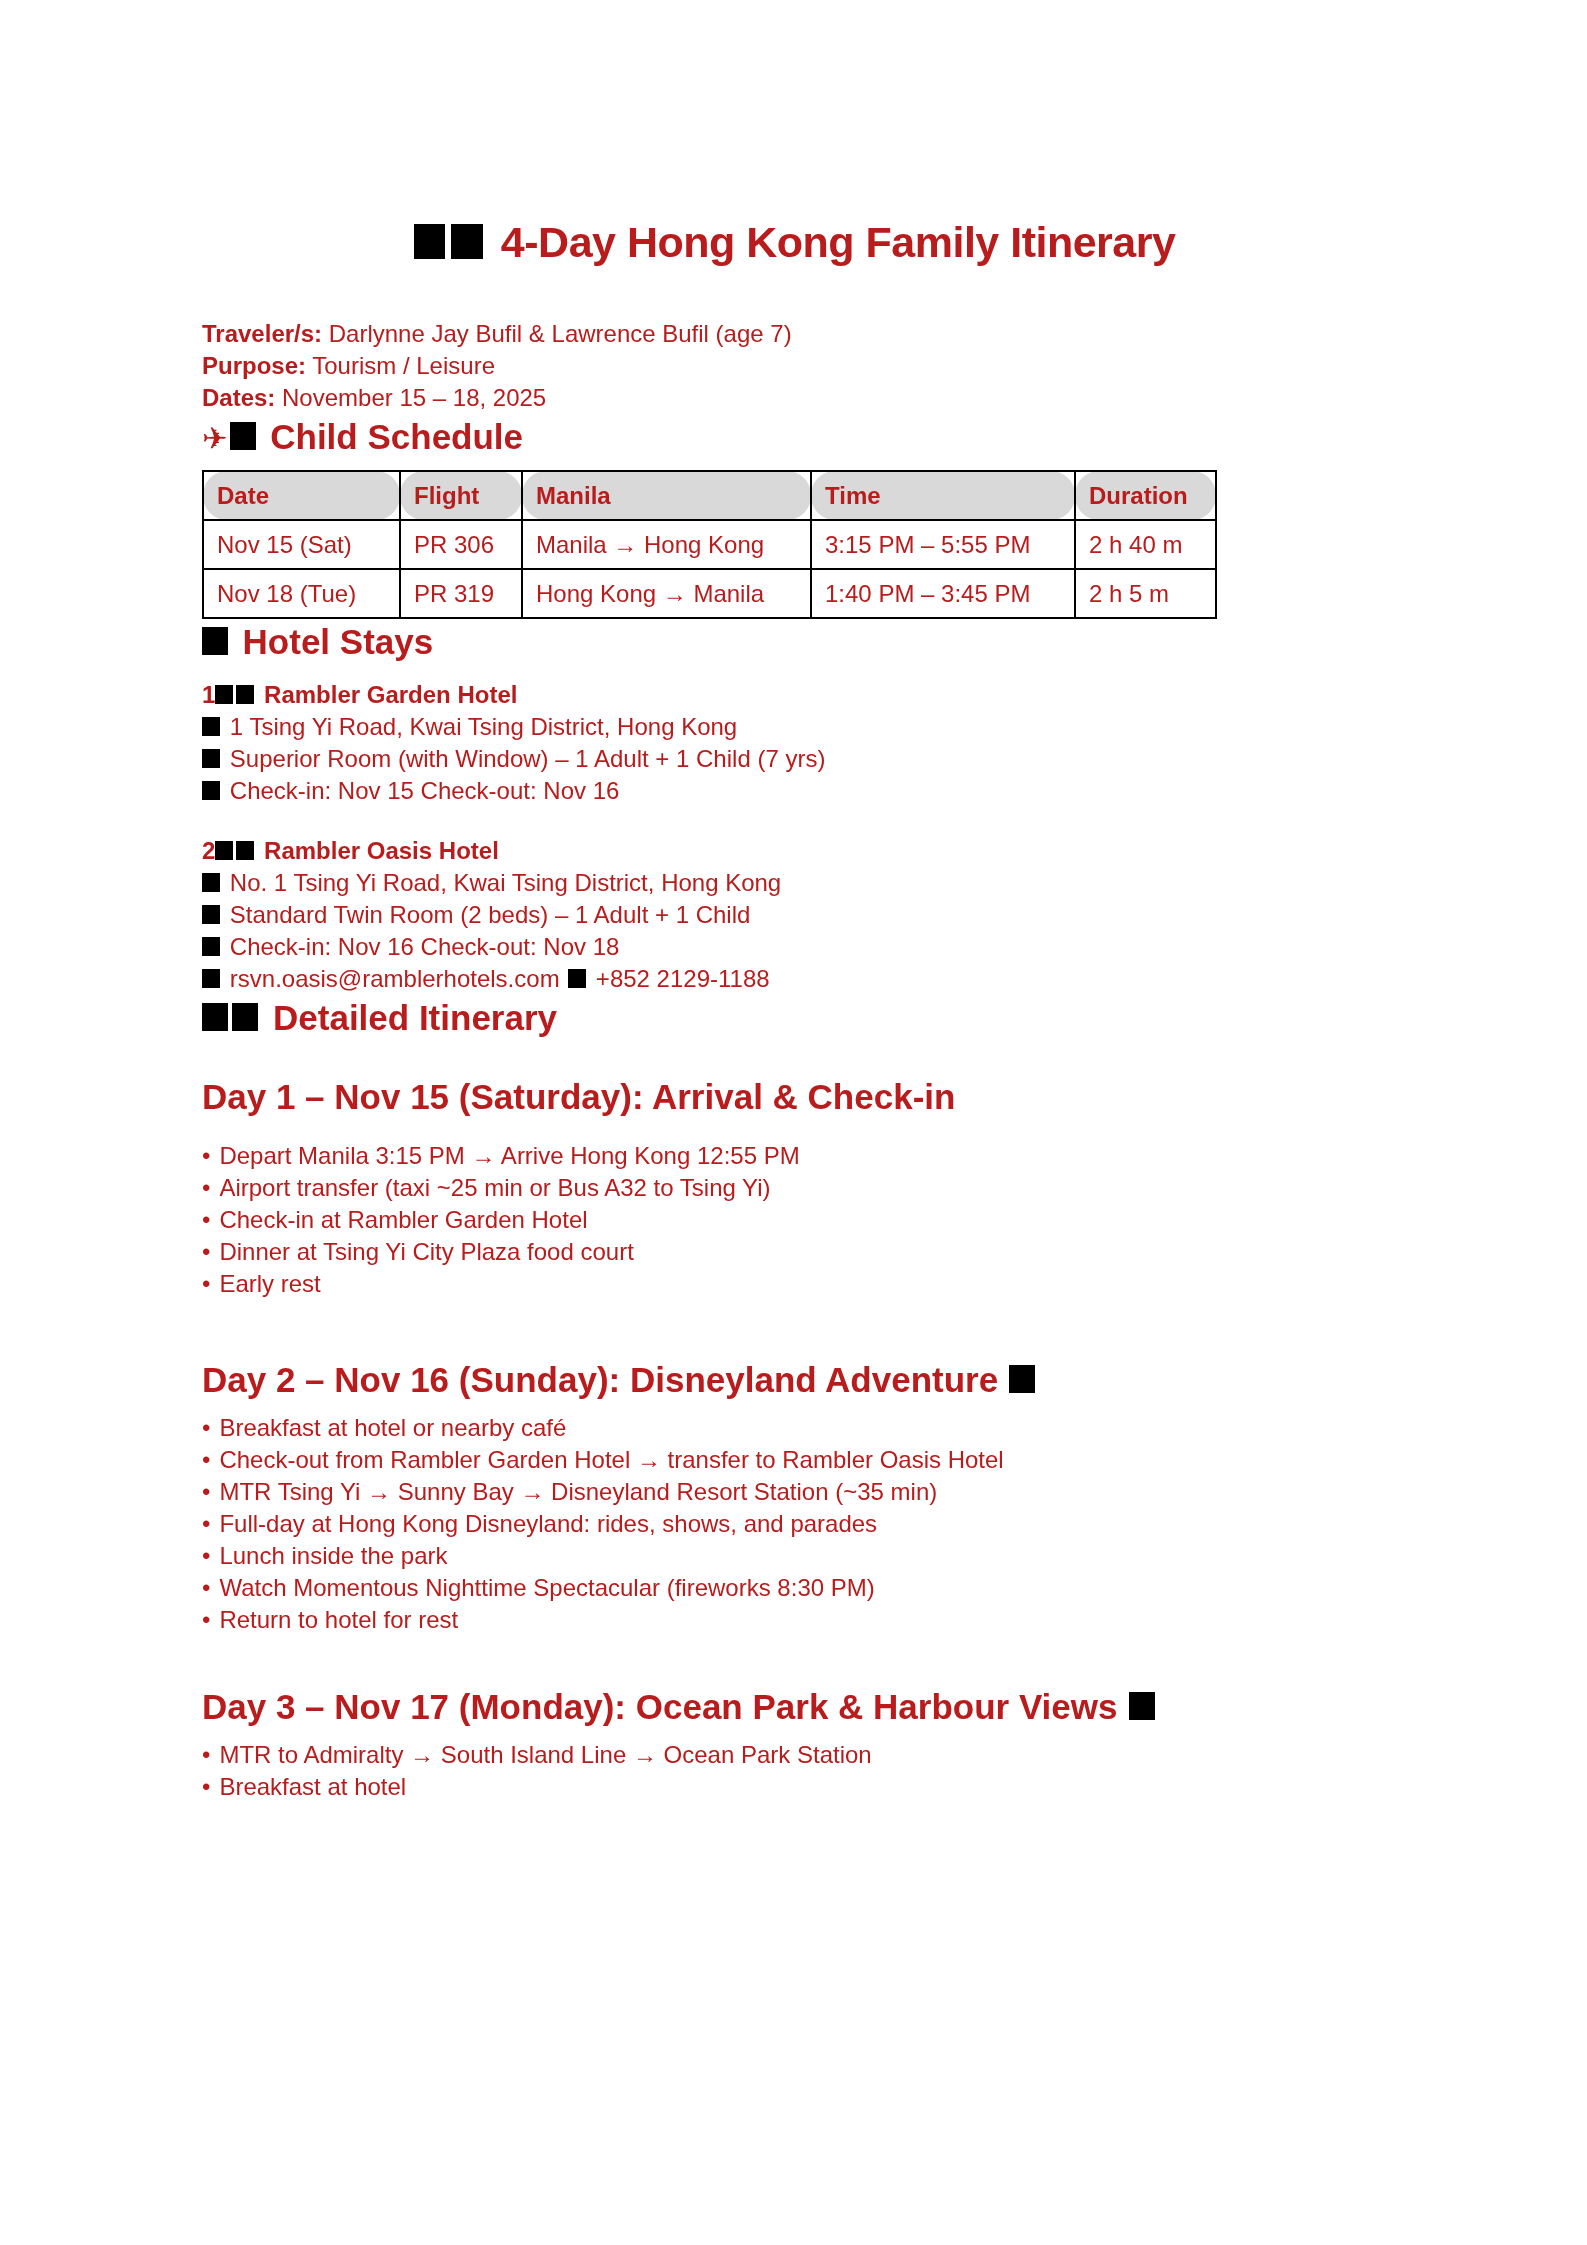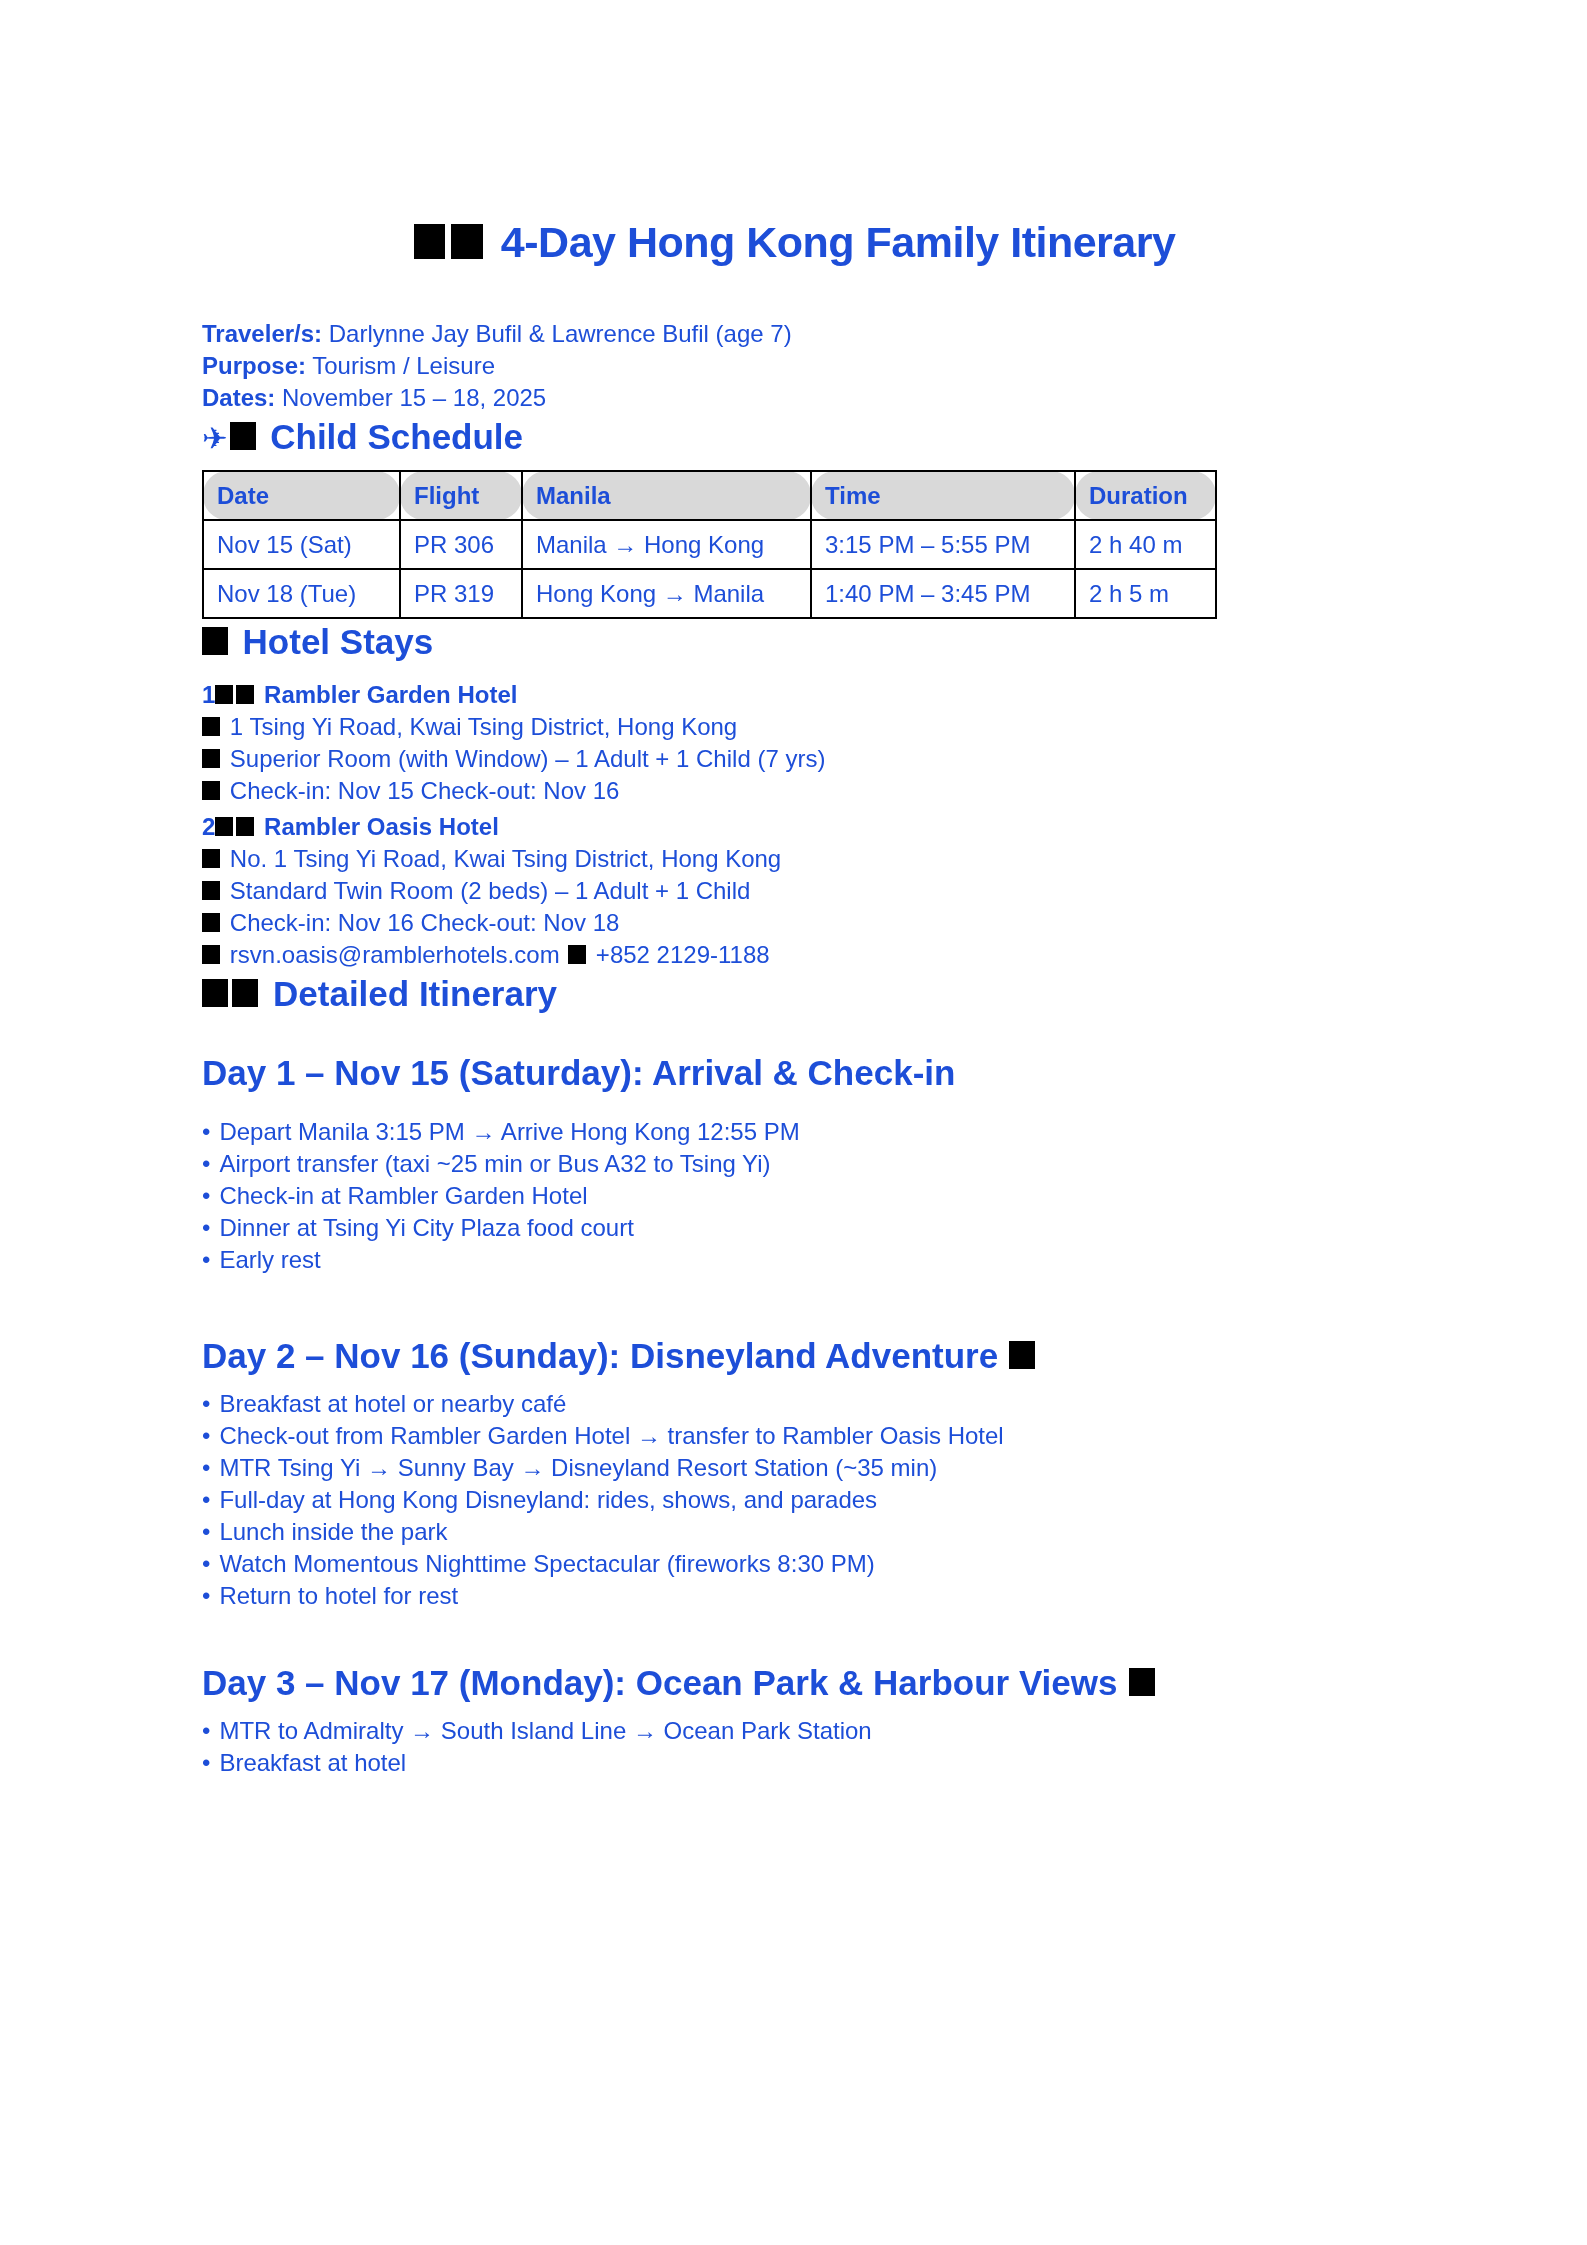--- a/index.html
+++ b/index.html
@@ -1,21 +1,21 @@
 <!DOCTYPE html>
 <html><head>
 <meta charset="utf-8">
 <style>
   html, body { margin: 0; padding: 0; background: #ffffff; }
   .page {
     position: relative;
     width: 1587px;
     height: 2245px;
     background: #ffffff;
-    color: #1d4ed8;
+    color: #b91c1c;
     font-family: "Liberation Sans", "DejaVu Sans", sans-serif;
     overflow: hidden;
     box-sizing: border-box;
     padding: 0 200px 0 202px;
   }
 
   
   h1.doc-title {
     margin: 215px 0 0 0;
     font-size: 43px;
@@ -83,21 +83,21 @@
     overflow: hidden;
   }
   table.flights th { background: #d9d9d9; font-weight: bold; border-radius: 24px; }
   .col-date { width: 197px; } .col-flight { width: 122px; }
   .col-route { width: 289px; } .col-time { width: 264px; }
   .col-dur { width: 141px; }
 
   
   .hotel { font-size: 24px; line-height: 32px; }
   .hotel-1 { margin-top: 14px; }
-  .hotel-2 { margin-top: 4px; }
+  .hotel-2 { margin-top: 28px; }
   .hotel-name-line { font-weight: bold; white-space: nowrap; }
   .hotel-line { white-space: nowrap; }
   .seg-sep { margin-left: 0.35em; }
 
   
   .day-1 h3 { margin-top: 33px; }
   .day-2 h3 { margin-top: 57px; }
   .day-3 h3 { margin-top: 48px; }
   .bullets { margin-top: 20px; font-size: 24px; line-height: 32px; }
   .day-2 .bullets, .day-3 .bullets { margin-top: 9px; }

